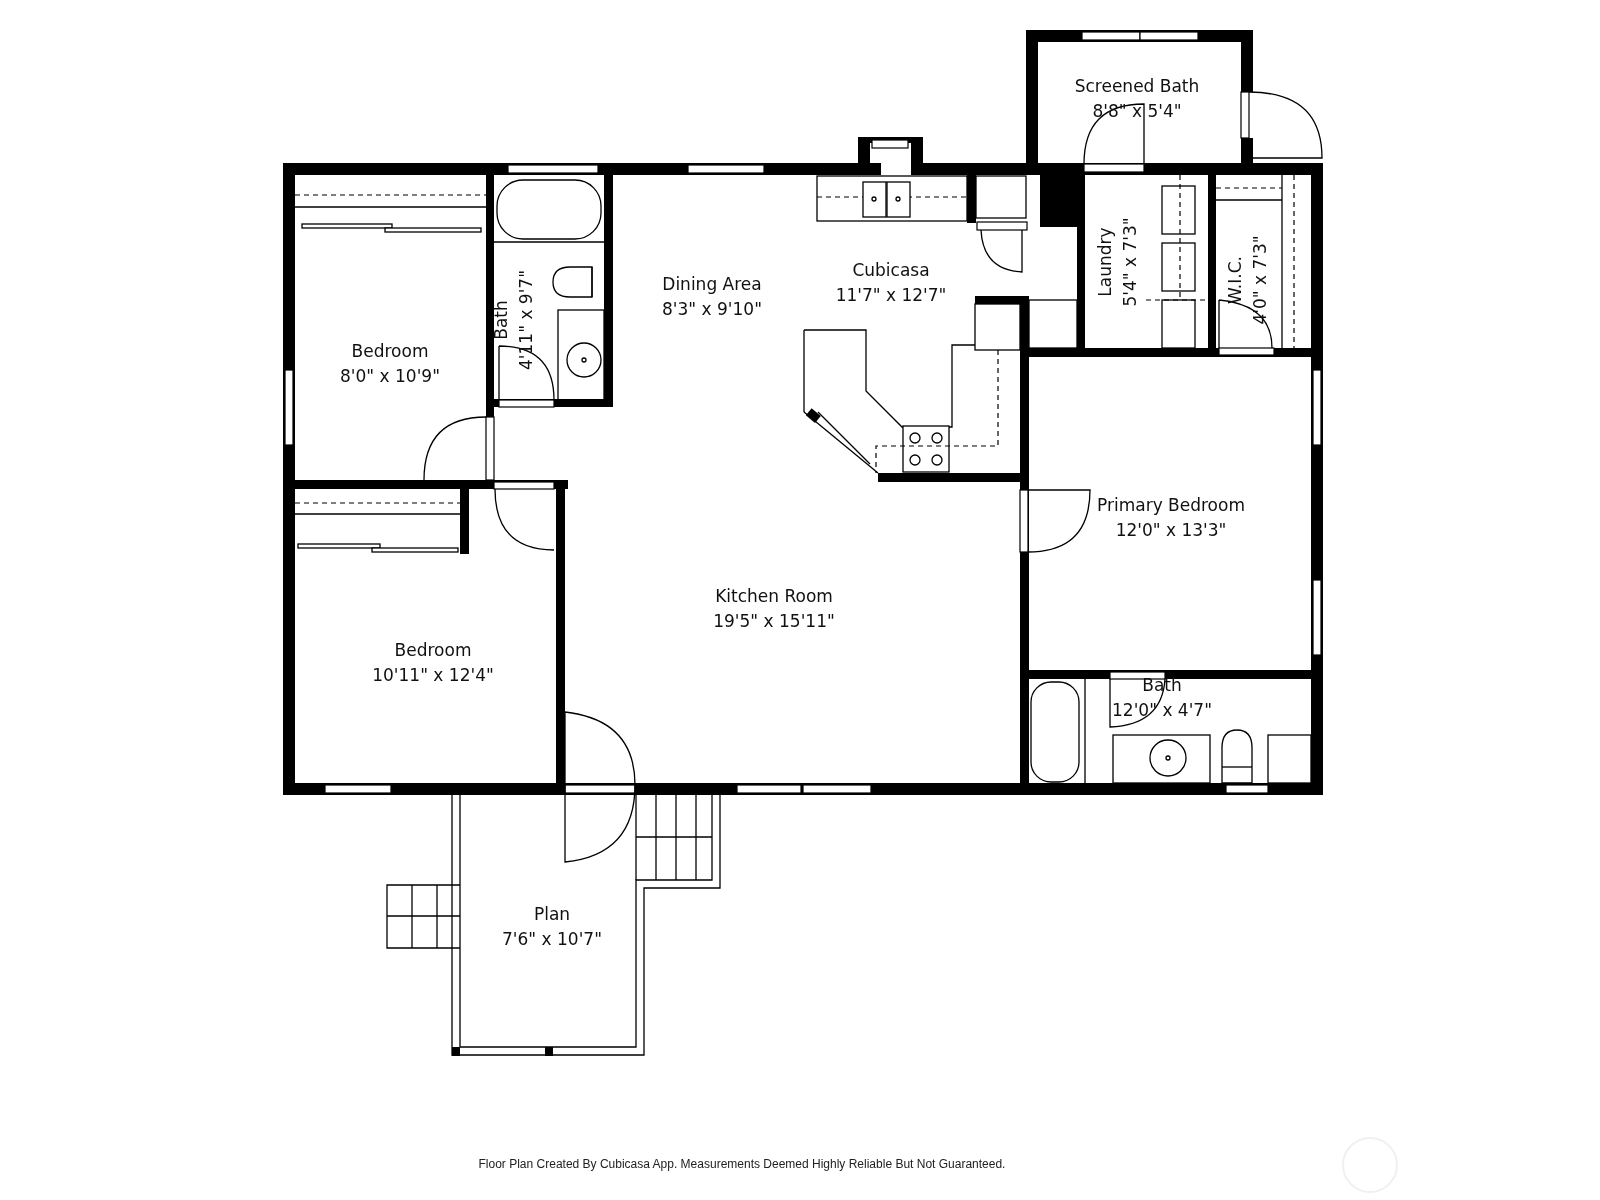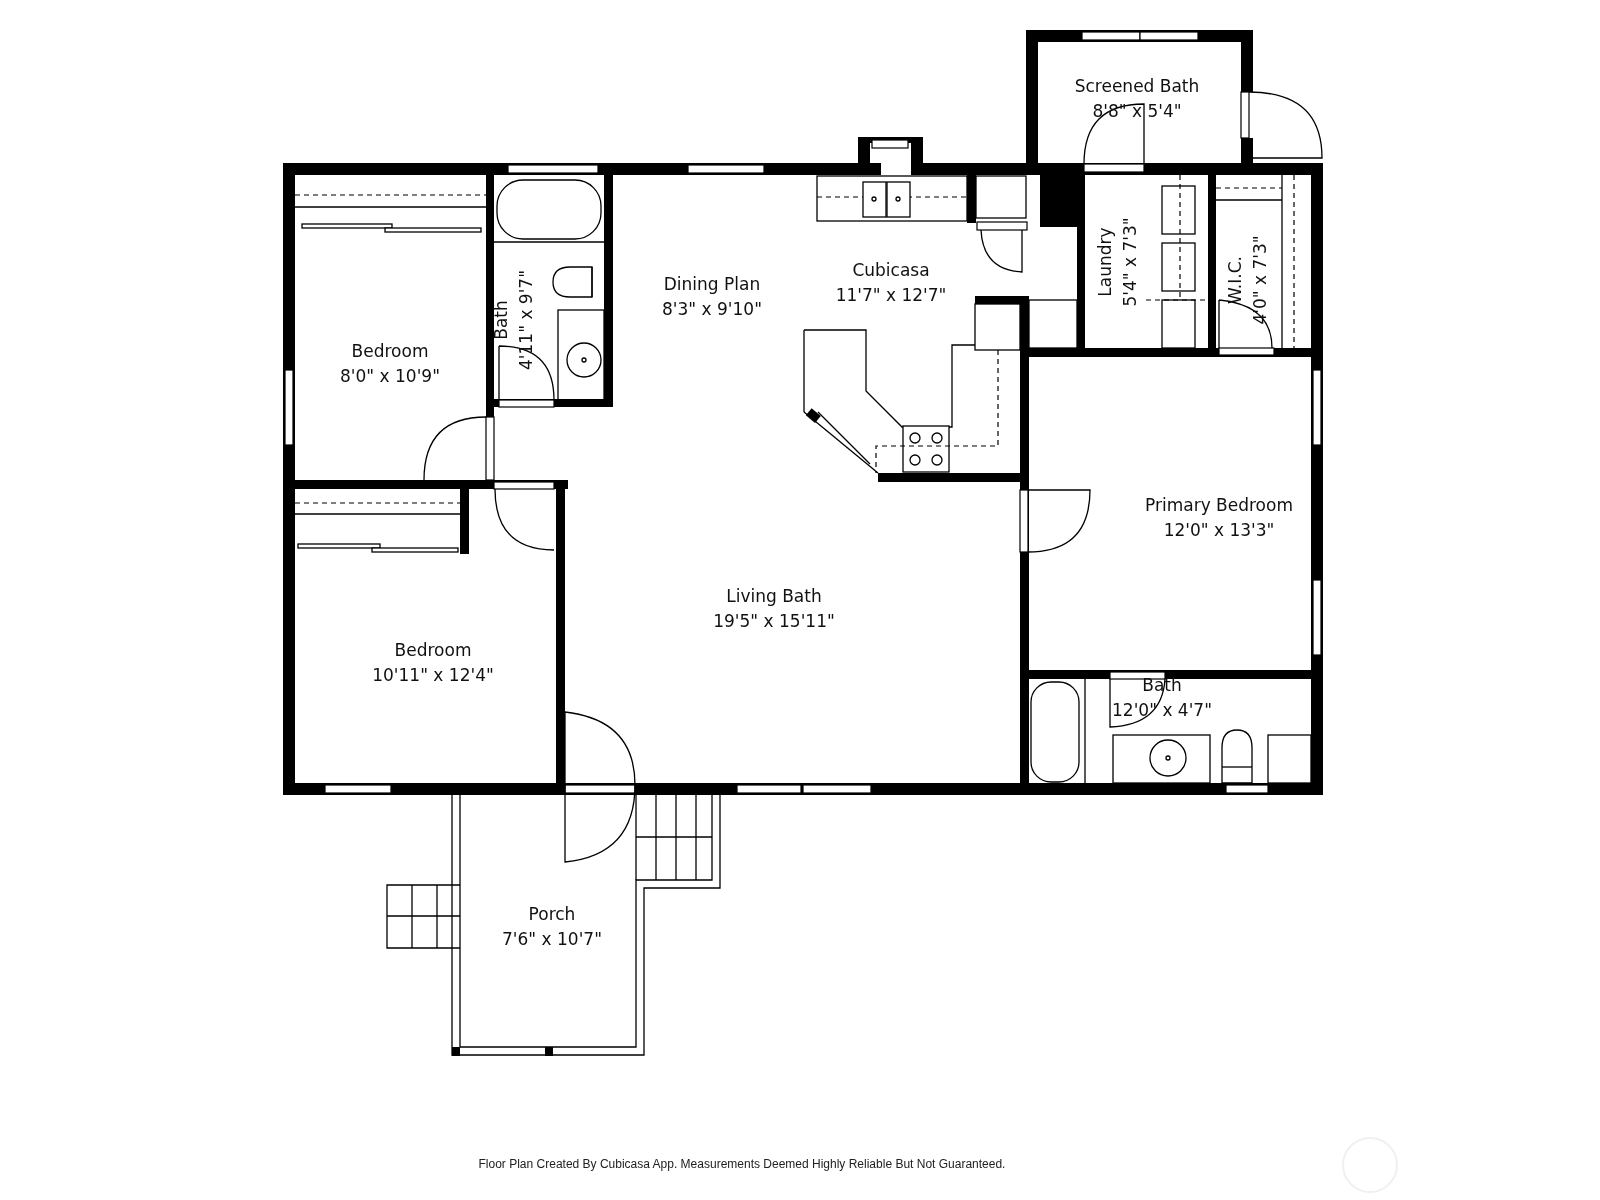--- a/index.html
+++ b/index.html
@@ -223,50 +223,50 @@
 </div>
 <div class="label" style="left:390px; top:339px;">
   <span>Bedroom</span>
   <span>8'0" x 10'9"</span>
 </div>
 <div class="label rot" style="left:514px; top:320px;">
   <span>Bath</span>
   <span>4'11" x 9'7"</span>
 </div>
 <div class="label" style="left:712px; top:272px;">
-  <span>Dining Plan</span>
+  <span>Dining Area</span>
   <span>8'3" x 9'10"</span>
 </div>
 <div class="label" style="left:891px; top:258px;">
   <span>Cubicasa</span>
   <span>11'7" x 12'7"</span>
 </div>
 <div class="label rot" style="left:1118px; top:262px;">
   <span>Laundry</span>
   <span>5'4" x 7'3"</span>
 </div>
 <div class="label rot" style="left:1248px; top:280px;">
   <span>W.I.C.</span>
   <span>4'0" x 7'3"</span>
 </div>
-<div class="label" style="left:1171px; top:493px;margin-left:48px;">
+<div class="label" style="left:1171px; top:493px;">
   <span>Primary Bedroom</span>
   <span>12'0" x 13'3"</span>
 </div>
 <div class="label" style="left:433px; top:638px;">
   <span>Bedroom</span>
   <span>10'11" x 12'4"</span>
 </div>
 <div class="label" style="left:774px; top:584px;">
-  <span>Living Bath</span>
+  <span>Kitchen Room</span>
   <span>19'5" x 15'11"</span>
 </div>
 <div class="label" style="left:1162px; top:673px;">
   <span>Bath</span>
   <span>12'0" x 4'7"</span>
 </div>
 <div class="label" style="left:552px; top:902px;">
-  <span>Porch</span>
+  <span>Plan</span>
   <span>7'6" x 10'7"</span>
 </div>
 
 <div class="footer">Floor Plan Created By Cubicasa App. Measurements Deemed Highly Reliable But Not Guaranteed.</div>
 <div class="watermark"></div>
 
 </body></html>

